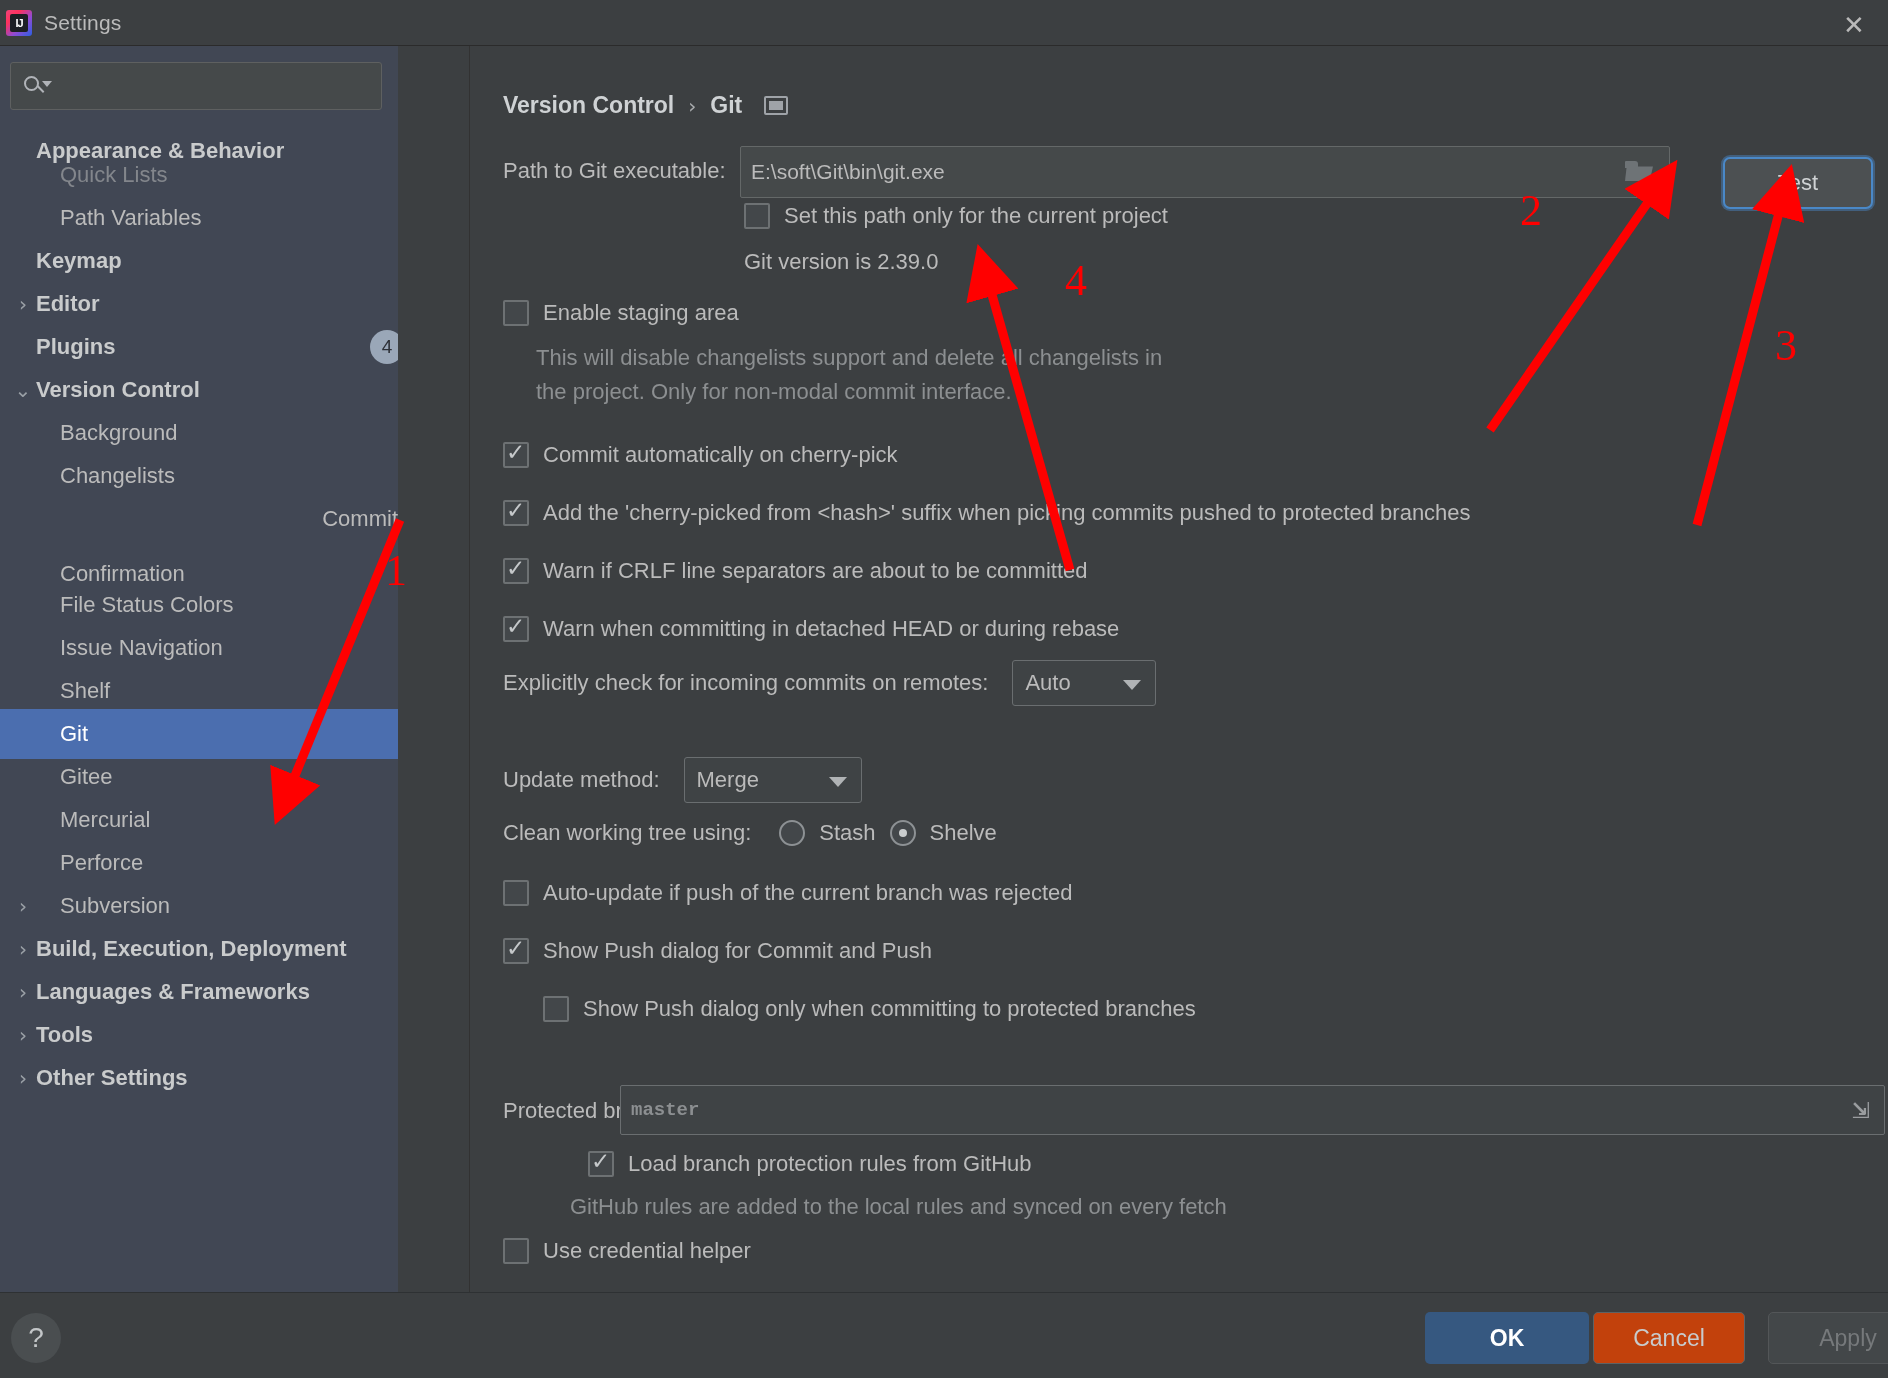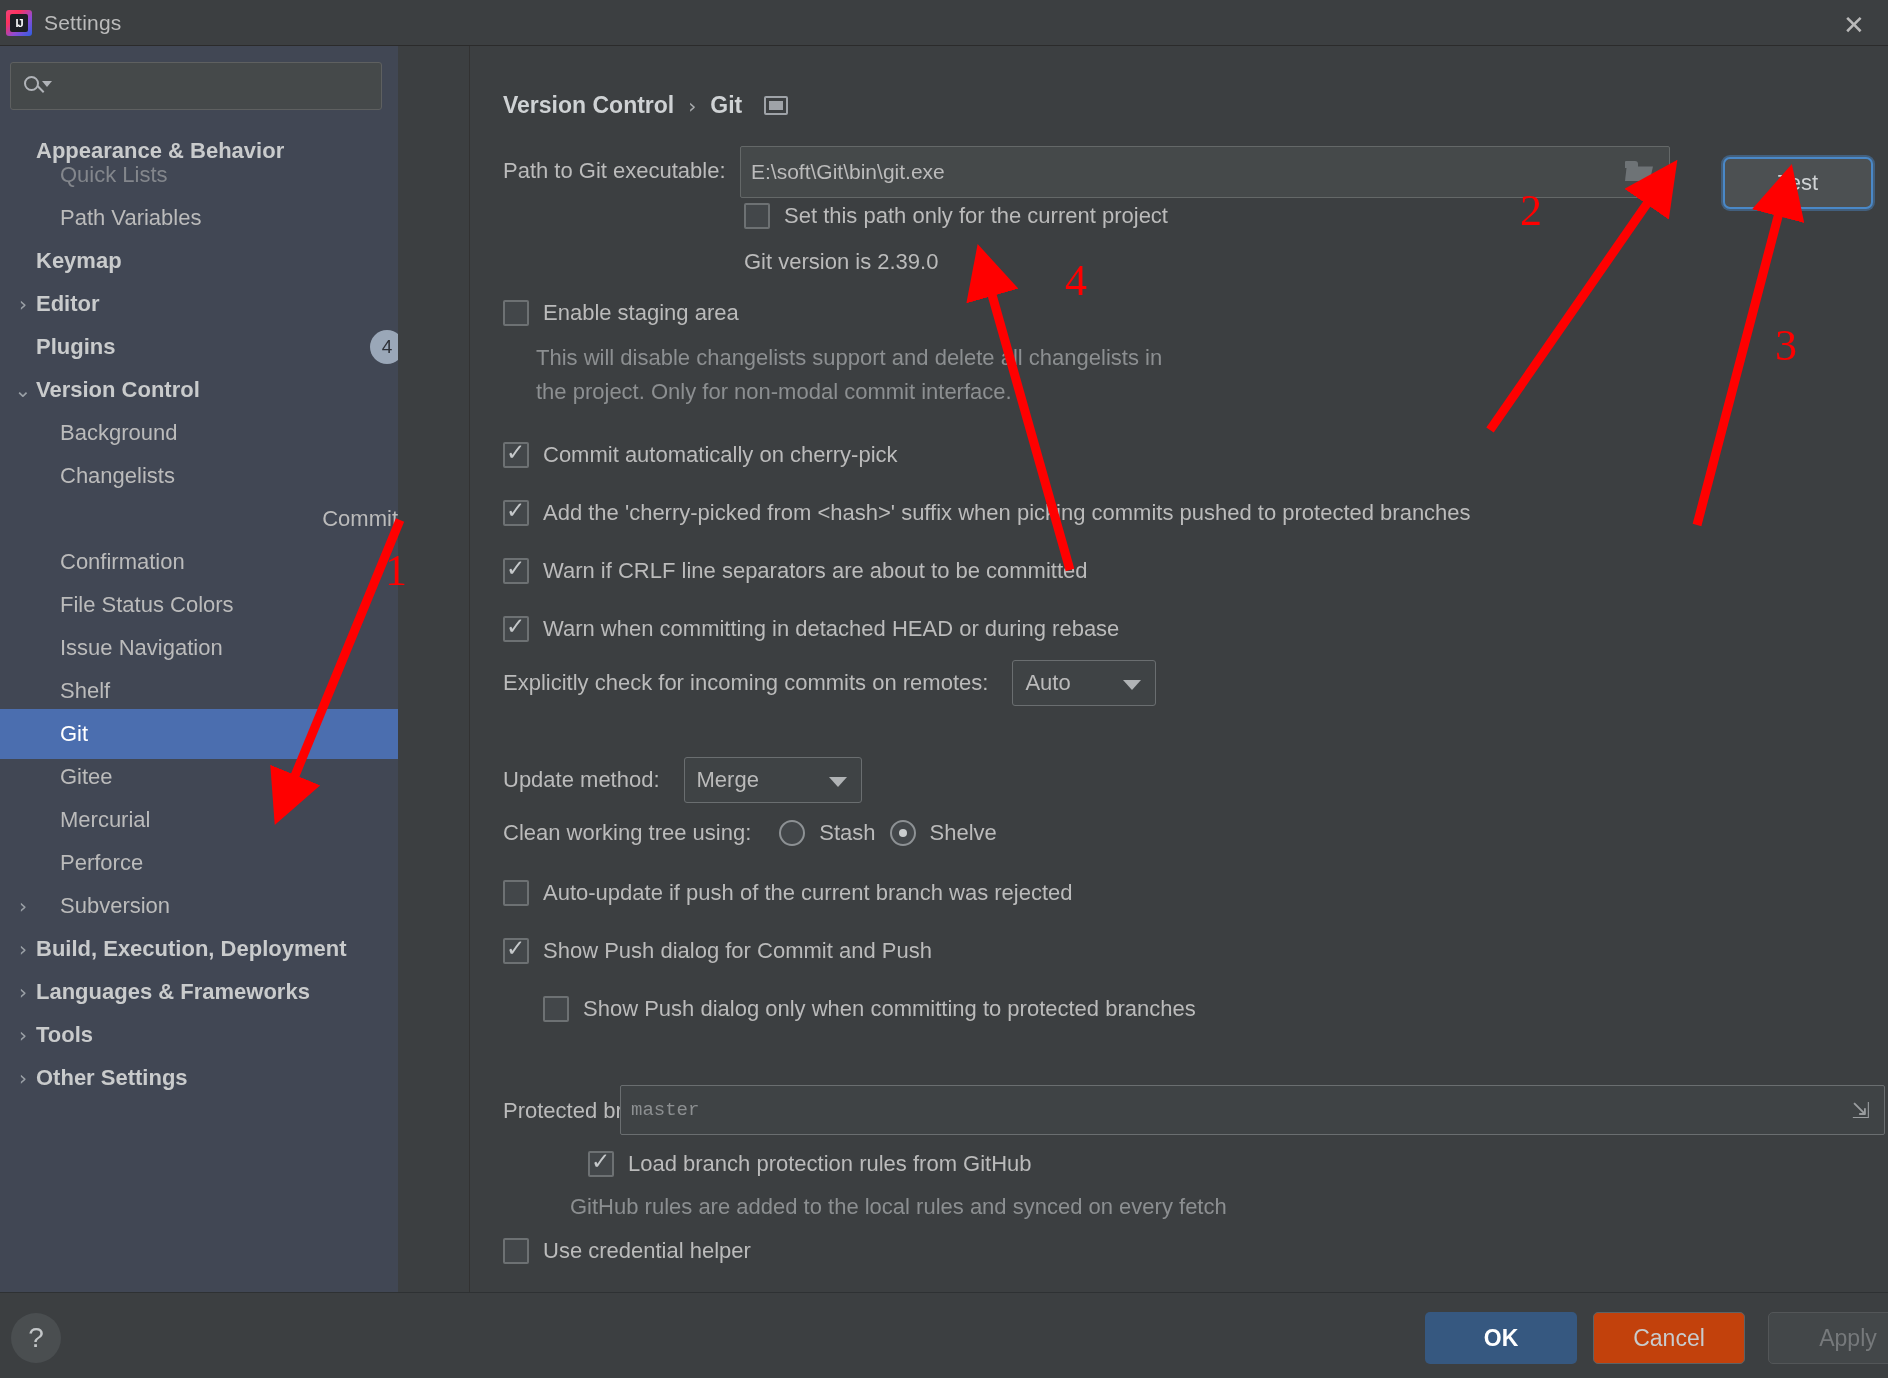--- a/index.html
+++ b/index.html
@@ -208,21 +208,21 @@
     background: #4c5052; border: 2px solid #4a88c7; border-radius: 7px;
     color: #cfd2d4; font-size: 22px;
     display: flex; align-items: center; justify-content: center;
     box-shadow: 0 0 0 2px rgba(74,136,199,.45);
   }
 
   
   #pb-field {
     position: absolute; left: 150px; top: 1039px; width: 1265px; height: 50px;
     background: #3f4345; border: 1px solid #6a6e70; border-radius: 2px;
-    display: flex; align-items: center; padding: 0 10px;
+    display: flex; align-items: center; padding: 0 10px; font-weight: bold;
   }
   #pb-field .ph {
     color: #8c8f91; font-size: 19px; font-family: "Liberation Mono", monospace;
   }
   #pb-expand {
     position: absolute; right: 10px; top: 12px; width: 26px; height: 26px;
     color: #9a9d9f; font-size: 22px; line-height: 26px; text-align: center;
     font-family: "DejaVu Sans", sans-serif;
   }
 
@@ -237,21 +237,21 @@
   #help-btn {
     position: absolute; left: 11px; top: 21px; width: 50px; height: 50px;
     border-radius: 50%; background: #4a4e50; color: #c3c6c8;
     font-size: 28px; display: flex; align-items: center; justify-content: center;
   }
   .btn {
     position: absolute; top: 20px; height: 52px; border-radius: 5px;
     display: flex; align-items: center; justify-content: center;
     font-size: 23px;
   }
-  #ok-btn   { left: 1425px; width: 152px; background: #365880; color: #ffffff; font-weight: bold; }
+  #ok-btn   { left: 1425px; width: 164px; background: #365880; color: #ffffff; font-weight: bold; }
   #cancel-btn { left: 1593px; width: 152px; background: #c2410c; border: 1px solid #5e6264; color: #c8cbcd; }
   #apply-btn  { left: 1768px; width: 160px; background: #434749; border: 1px solid #535658; color: #76797b; }
 
   
   #anno { position: absolute; left: 0; top: 0; width: 1888px; height: 1378px; pointer-events: none; }
   .anno-num {
     position: absolute; color: #ff0000; font-size: 44px;
     font-family: "Liberation Serif", serif;
   }
 </style>
@@ -322,21 +322,21 @@
         <div class="tnode" style="margin-top: -7px;">
           <span class="arrow blank">›</span>
           <span class="lbl ind">Changelists</span>
           <span class="pmark"></span>
         </div>
         <div class="tnode" style="margin-top: -7px; justify-content: flex-end;">
           <span class="arrow blank">›</span>
           <span class="lbl ind">Commit</span>
           <span class="pmark"></span>
         </div>
-        <div class="tnode" style="margin-top: -7px;">
+        <div class="tnode" style="margin-top: -7px; align-items: flex-end;">
           <span class="arrow blank">›</span>
           <span class="lbl ind">Confirmation</span>
           <span class="pmark"></span>
         </div>
         <div class="tnode" style="margin-top: -7px;">
           <span class="arrow blank">›</span>
           <span class="lbl ind">File Status Colors</span>
         </div>
         <div class="tnode" style="margin-top: -7px;">
           <span class="arrow blank">›</span>

